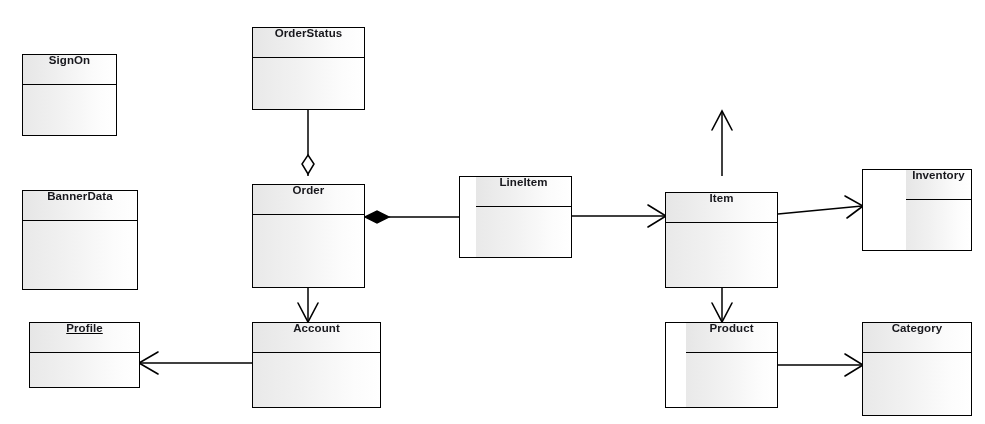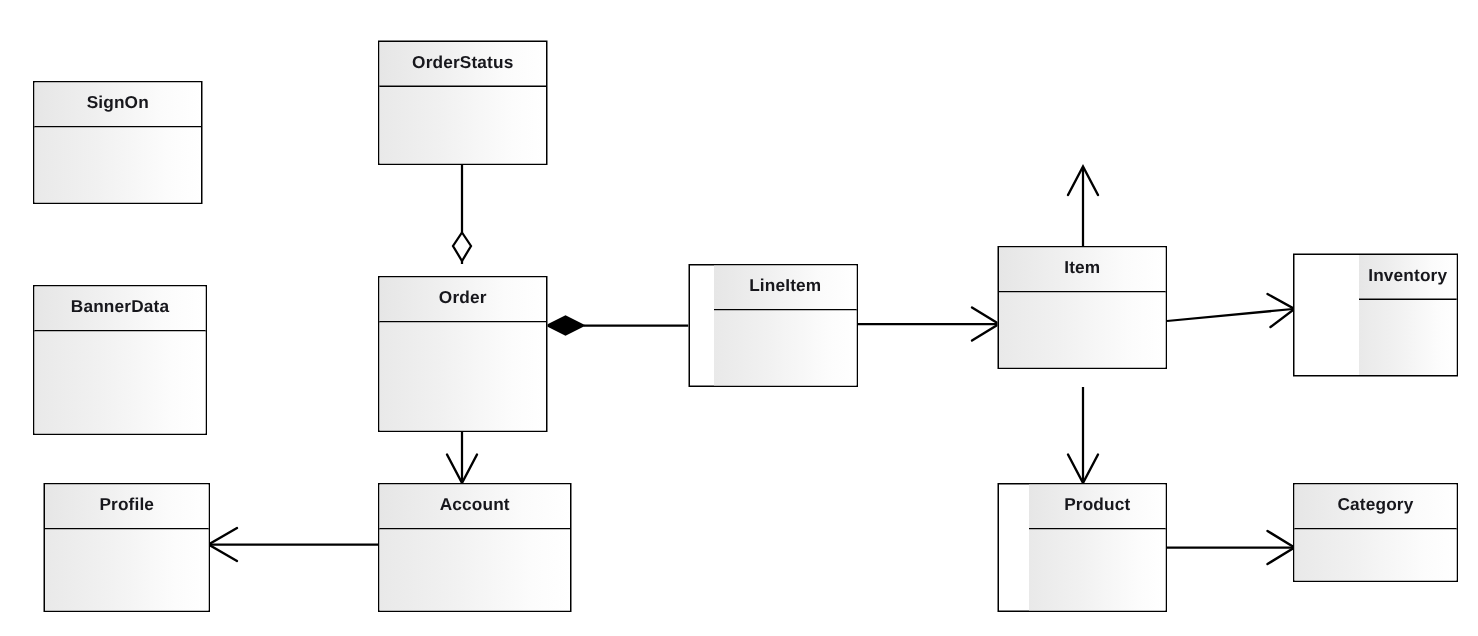--- a/index.html
+++ b/index.html
@@ -32,21 +32,20 @@
     background: #ffffff;
     display: flex;
     flex-direction: column;
     z-index: 2;
   }
   .uml-class-header {
     box-sizing: border-box;
     height: 30px;
     border-bottom: 1.5px solid #000000;
     display: flex;
-    align-items: center;
     justify-content: center;
     background: linear-gradient(to right, #e6e6e6 0%, #efefef 35%, #fbfbfb 75%, #ffffff 100%);
   }
   .uml-class-name {
     font-size: 11.5px;
     font-weight: bold;
     color: #17171c;
     letter-spacing: 0.1px;
     line-height: 1;
   }
@@ -102,35 +101,35 @@
       <line x1="308" y1="258" x2="308" y2="321" stroke="#000000" stroke-width="1.5"></line>
       <polyline points="298,303 308,322 318,303" fill="none" stroke="#000000" stroke-width="1.6" stroke-linecap="round" stroke-linejoin="miter"></polyline>
     </g>
 
     <g>
       <line x1="252" y1="363" x2="140" y2="363" stroke="#000000" stroke-width="1.5"></line>
       <polyline points="158,352 139,363 158,374" fill="none" stroke="#000000" stroke-width="1.6" stroke-linecap="round" stroke-linejoin="miter"></polyline>
     </g>
   </svg>
 
-  <div class="uml-class" style="left:22px; top:54px; width:113px; height:82px;">
+  <div class="uml-class" style="left:22px; top:54px; width:95px; height:82px;">
     <div class="uml-class-header">
       <span class="uml-class-name">SignOn</span>
     </div>
     <div class="uml-class-body"></div>
   </div>
 
   <div class="uml-class" style="left:22px; top:190px; width:116px; height:100px;">
     <div class="uml-class-header">
       <span class="uml-class-name">BannerData</span>
     </div>
     <div class="uml-class-body"></div>
   </div>
 
-  <div class="uml-class" style="left:29px; top:322px; width:111px; height:86px;">
+  <div class="uml-class" style="left:29px; top:322px; width:111px; height:66px;text-decoration:underline;">
     <div class="uml-class-header">
       <span class="uml-class-name">Profile</span>
     </div>
     <div class="uml-class-body"></div>
   </div>
 
   <div class="uml-class" style="left:252px; top:27px; width:113px; height:83px;">
     <div class="uml-class-header">
       <span class="uml-class-name">OrderStatus</span>
     </div>
@@ -152,41 +151,41 @@
   </div>
 
   <div class="uml-class" style="left:459px; top:176px; width:113px; height:82px;padding-left:16px;">
     <div class="uml-class-header">
       <span class="uml-class-name">LineItem</span>
     </div>
     <div class="uml-class-body"></div>
   </div>
 
 
-  <div class="uml-class" style="left:665px; top:164px; width:113px; height:82px;">
+  <div class="uml-class" style="left:665px; top:192px; width:113px; height:96px;">
     <div class="uml-class-header">
       <span class="uml-class-name">Item</span>
     </div>
     <div class="uml-class-body"></div>
   </div>
 
   <div class="uml-class" style="left:665px; top:322px; width:113px; height:86px;padding-left:20px;">
     <div class="uml-class-header">
       <span class="uml-class-name">Product</span>
     </div>
     <div class="uml-class-body"></div>
   </div>
 
   <div class="uml-class" style="left:862px; top:169px; width:110px; height:82px;padding-left:43px;">
     <div class="uml-class-header">
       <span class="uml-class-name">Inventory</span>
     </div>
     <div class="uml-class-body"></div>
   </div>
 
-  <div class="uml-class" style="left:862px; top:322px; width:110px; height:66px;">
+  <div class="uml-class" style="left:862px; top:322px; width:110px; height:94px;">
     <div class="uml-class-header">
       <span class="uml-class-name">Category</span>
     </div>
     <div class="uml-class-body"></div>
   </div>
 
 </div>
 
 </body></html>

